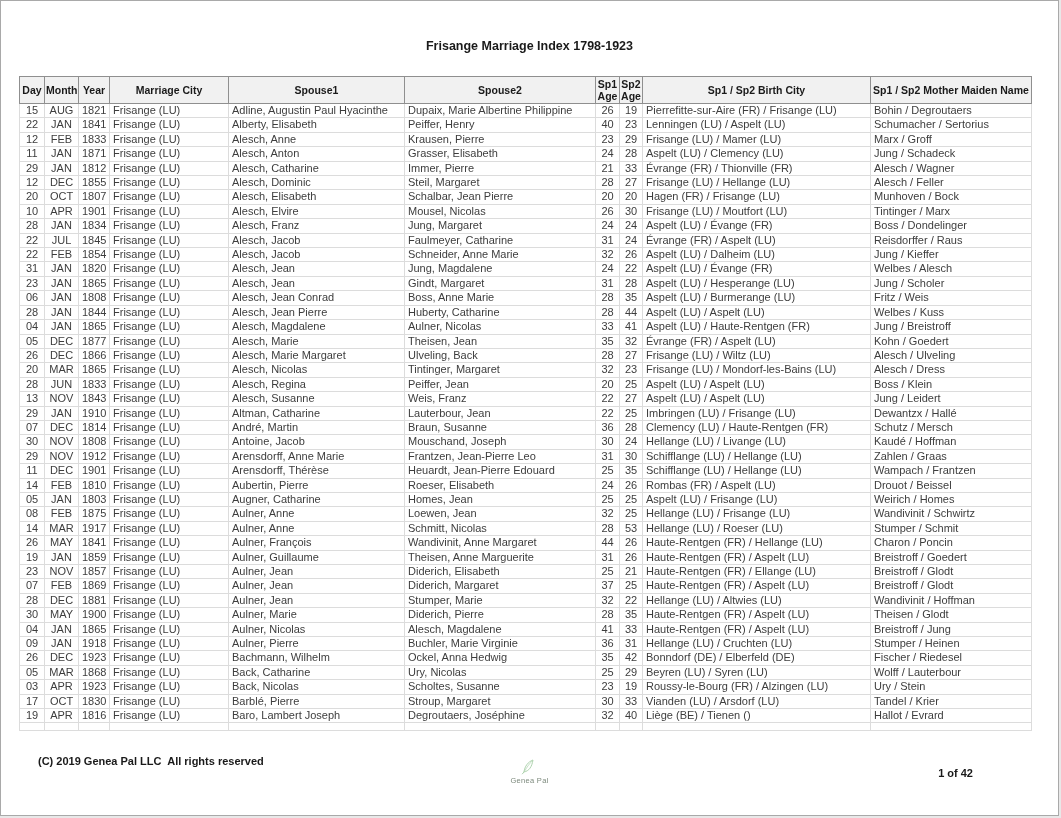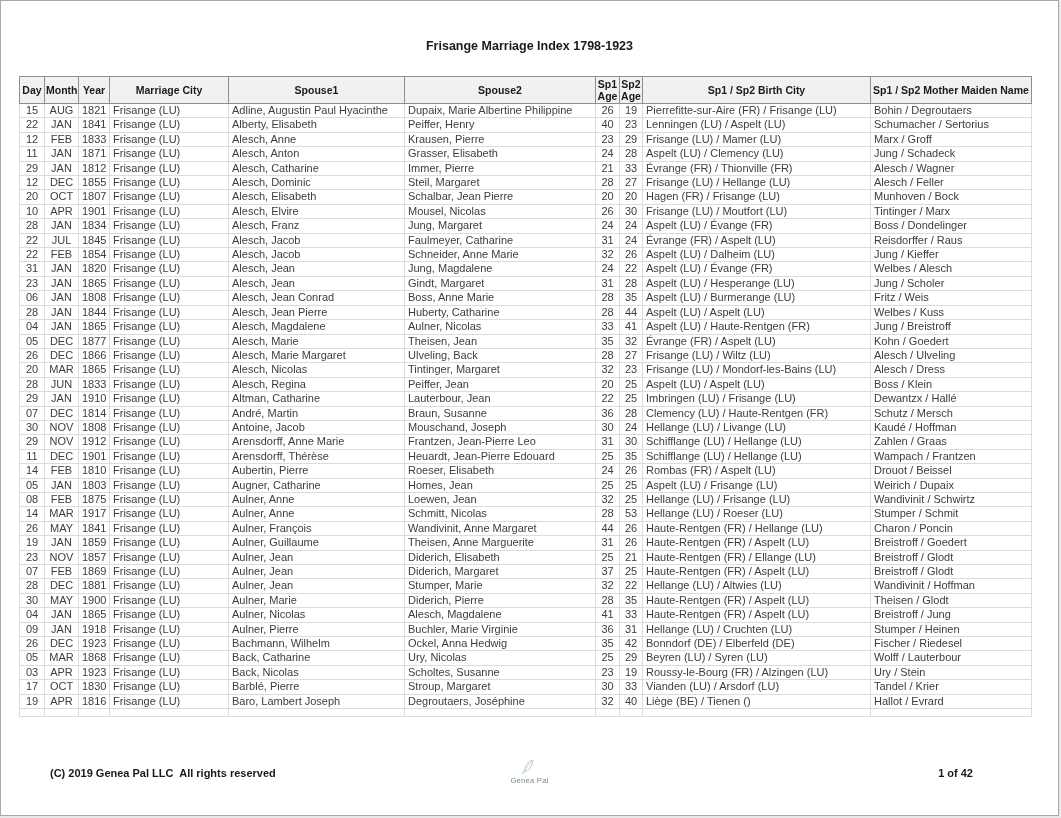--- a/index.html
+++ b/index.html
@@ -53,24 +53,23 @@
   .marriage-table td:nth-child(7),
   .marriage-table td:nth-child(8) { text-align:center; }
   .marriage-table td:nth-child(3) { text-align:right; padding-right:21px; }
   .marriage-table tr.empty-row td { height:7px; line-height:7px; }
   .footer {
     position:absolute;
     left:0; right:0; bottom:28px;
     height:40px;
   }
   .copyright {
-    position:absolute; left:37px; bottom:8px;
+    position:absolute; left:37px; bottom:20px;
     font-size:11px; font-weight:bold; color:#1a1a1a;
     white-space:pre;
-    margin-left:12px;
   }
   .page-number {
     position:absolute; right:85px; bottom:8px;
     font-size:11px; font-weight:bold; color:#1a1a1a;
   }
   .logo {
     position:absolute; left:50%; transform:translateX(-50%);
     bottom:2px; text-align:left;
   }
   .logo .leaf { display:block; margin:0 auto 1px auto; }
@@ -347,20 +346,32 @@
           <td>1833</td>
           <td>Frisange (LU)</td>
           <td>Alesch, Regina</td>
           <td>Peiffer, Jean</td>
           <td>20</td>
           <td>25</td>
           <td>Aspelt (LU) / Aspelt (LU)</td>
           <td>Boss / Klein</td>
         </tr>
         <tr>
+          <td>13</td>
+          <td>NOV</td>
+          <td>1843</td>
+          <td>Frisange (LU)</td>
+          <td>Alesch, Susanne</td>
+          <td>Weis, Franz</td>
+          <td>22</td>
+          <td>27</td>
+          <td>Aspelt (LU) / Aspelt (LU)</td>
+          <td>Jung / Leidert</td>
+        </tr>
+        <tr>
           <td>29</td>
           <td>JAN</td>
           <td>1910</td>
           <td>Frisange (LU)</td>
           <td>Altman, Catharine</td>
           <td>Lauterbour, Jean</td>
           <td>22</td>
           <td>25</td>
           <td>Imbringen (LU) / Frisange (LU)</td>
           <td>Dewantzx / Hallé</td>
@@ -428,21 +439,21 @@
         <tr>
           <td>05</td>
           <td>JAN</td>
           <td>1803</td>
           <td>Frisange (LU)</td>
           <td>Augner, Catharine</td>
           <td>Homes, Jean</td>
           <td>25</td>
           <td>25</td>
           <td>Aspelt (LU) / Frisange (LU)</td>
-          <td>Weirich / Dupaix</td>
+          <td>Weirich / Homes</td>
         </tr>
         <tr>
           <td>08</td>
           <td>FEB</td>
           <td>1875</td>
           <td>Frisange (LU)</td>
           <td>Aulner, Anne</td>
           <td>Loewen, Jean</td>
           <td>32</td>
           <td>25</td>

